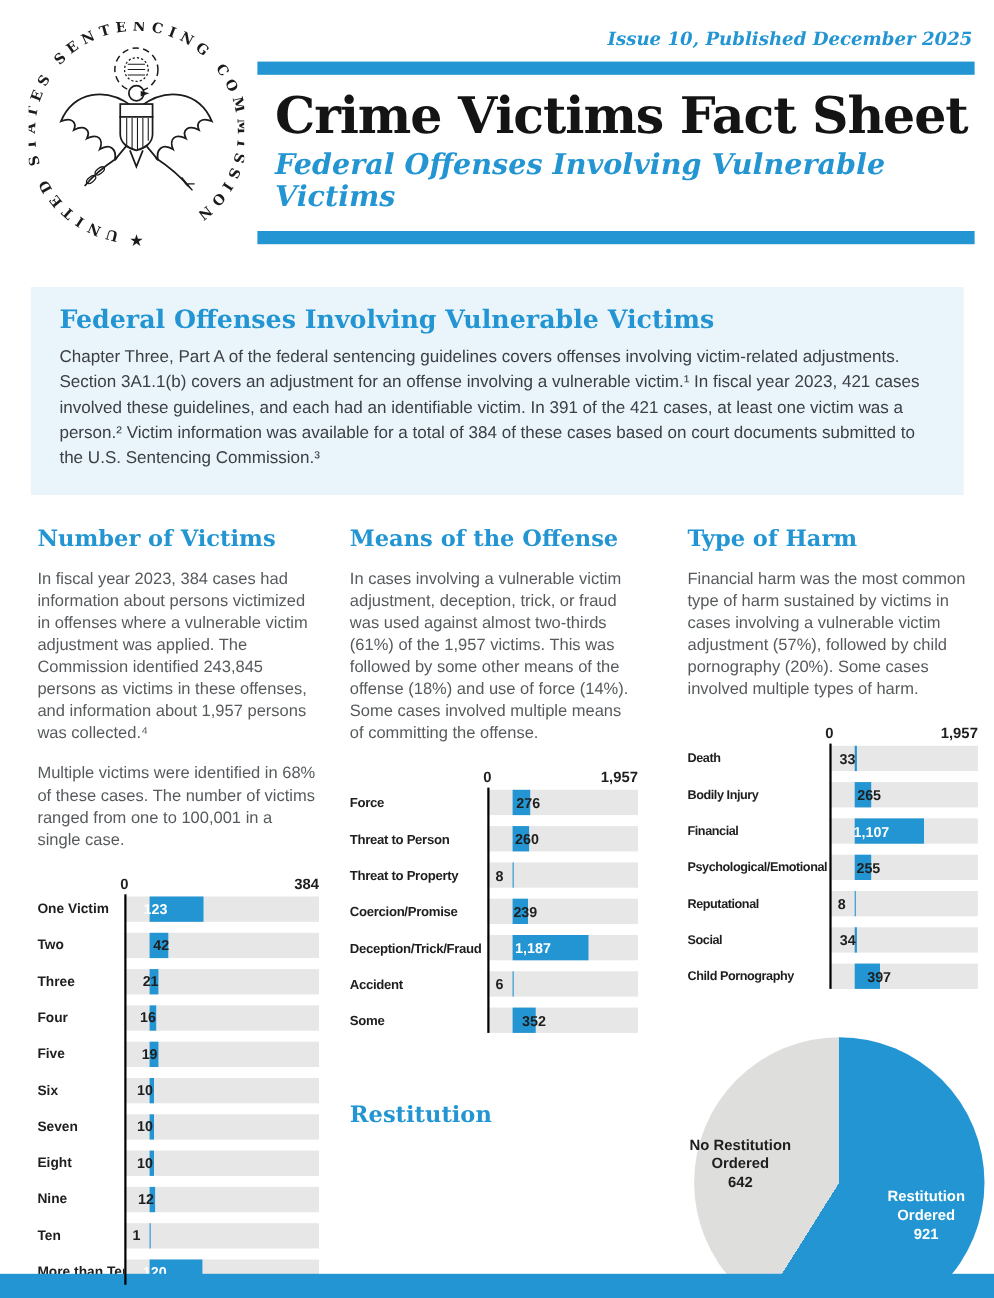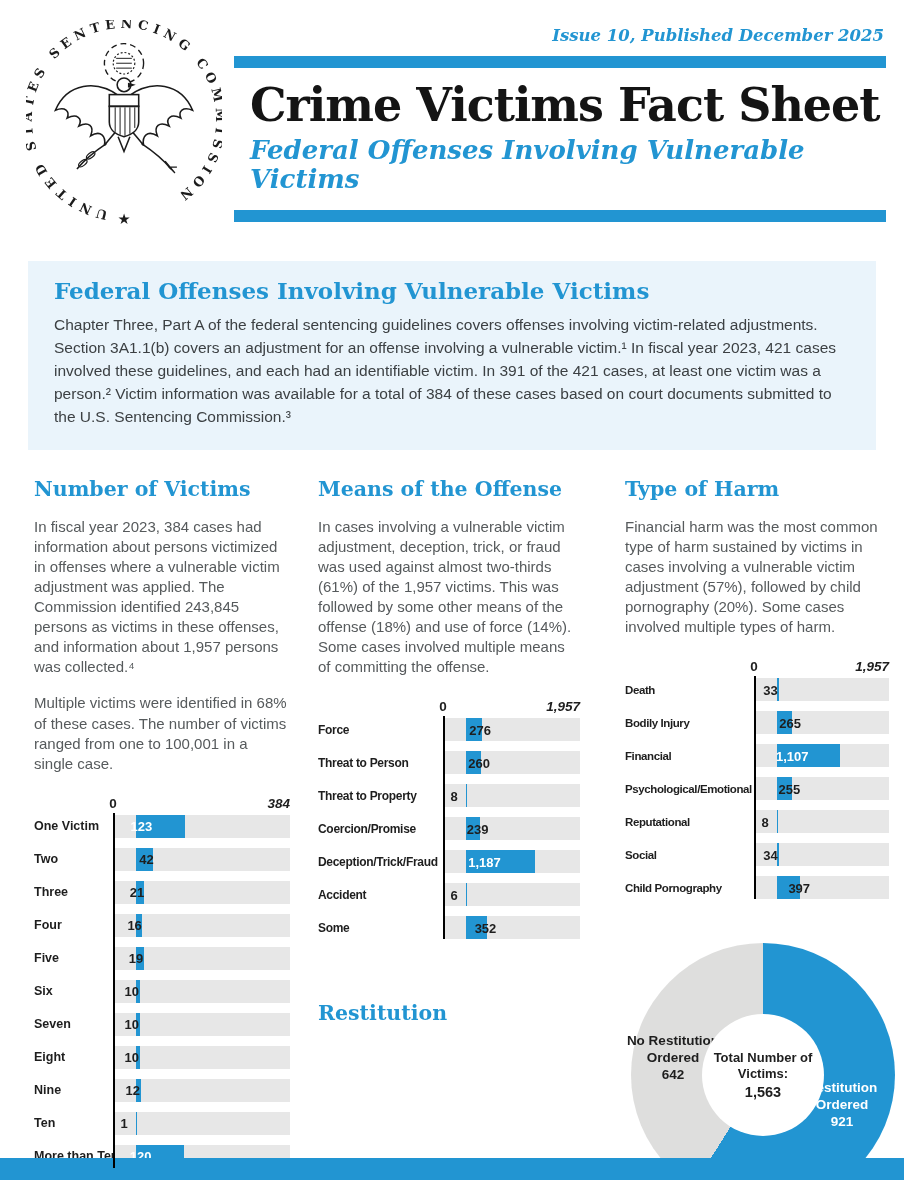--- a/index.html
+++ b/index.html
@@ -42,21 +42,21 @@
     font-family:"DejaVu Serif", serif;font-weight:700;color:var(--accent);
     font-size:20.5px;margin:27px 0 0 0;
   }
   .col p{font-size:15px;line-height:1.34;color:#565a5c;margin:16px 0 0 0;}
   .restitution-heading{margin-top:62px !important;}
   
   .chart{margin-top:22px;font-weight:700;}
   .chart-axis{display:flex;align-items:flex-end;font-size:13.5px;color:#1e1e1e;margin-bottom:4px;}
   .axis-spacer{width:var(--labelw);flex:0 0 var(--labelw);}
   .axis-zero{transform:translateX(-50%);}
-  .axis-max{margin-left:auto;font-style:italic;}
+  .axis-max{margin-left:auto;}
   .chart-rows{position:relative;}
   .chart-axis-line{position:absolute;left:var(--labelw);top:-2px;bottom:0;width:2px;background:#000;z-index:2;}
   .chart-row{display:flex;align-items:center;margin-bottom:10px;}
   .chart-row:last-child{margin-bottom:0;}
   .chart-label{
     width:var(--labelw);flex:0 0 var(--labelw);font-size:12.5px;color:#1e1e1e;
     line-height:1.05;padding-right:4px;box-sizing:border-box;white-space:nowrap;
   }
   .chart--means{--labelw:125px;}
   .chart--means .chart-label{font-size:12px;letter-spacing:-0.3px;}
@@ -368,24 +368,20 @@
       <div class="donut-wrap">
           <div class="donut-ring" style="background: conic-gradient(rgb(34, 149, 210) 0deg, rgb(34, 149, 210) 212.1deg, rgb(222, 222, 221) 212.1deg, rgb(222, 222, 221) 360deg);">
             <div class="donut-label donut-label--gray">
               <div class="donut-label-name">No Restitution Ordered</div>
               <div class="donut-label-value">642</div>
             </div>
             <div class="donut-label donut-label--blue">
               <div class="donut-label-name">Restitution Ordered</div>
               <div class="donut-label-value">921</div>
             </div>
-            <div class="donut-hole">
-              <div class="donut-center-label">Total Number of Victims:</div>
-              <div class="donut-center-value">1,563</div>
-            </div>
           </div>
         </div>
     </div>
 
   </main>
 
   <footer class="footer-bar"></footer>
 
 </div>
 

